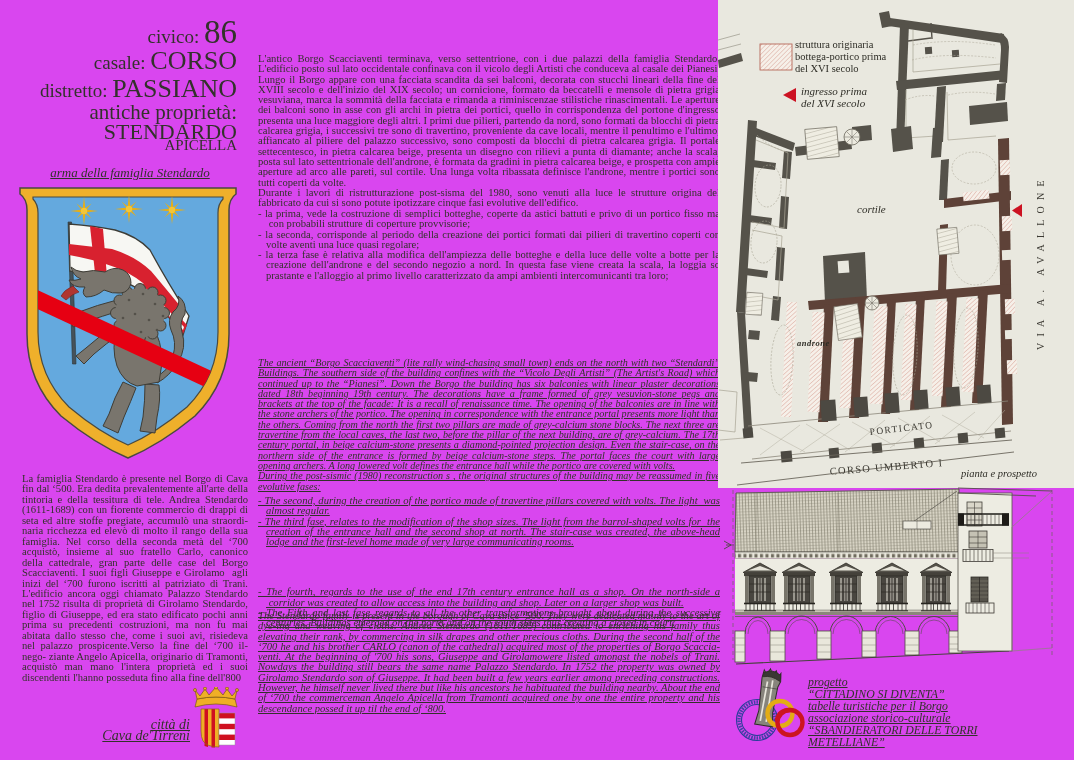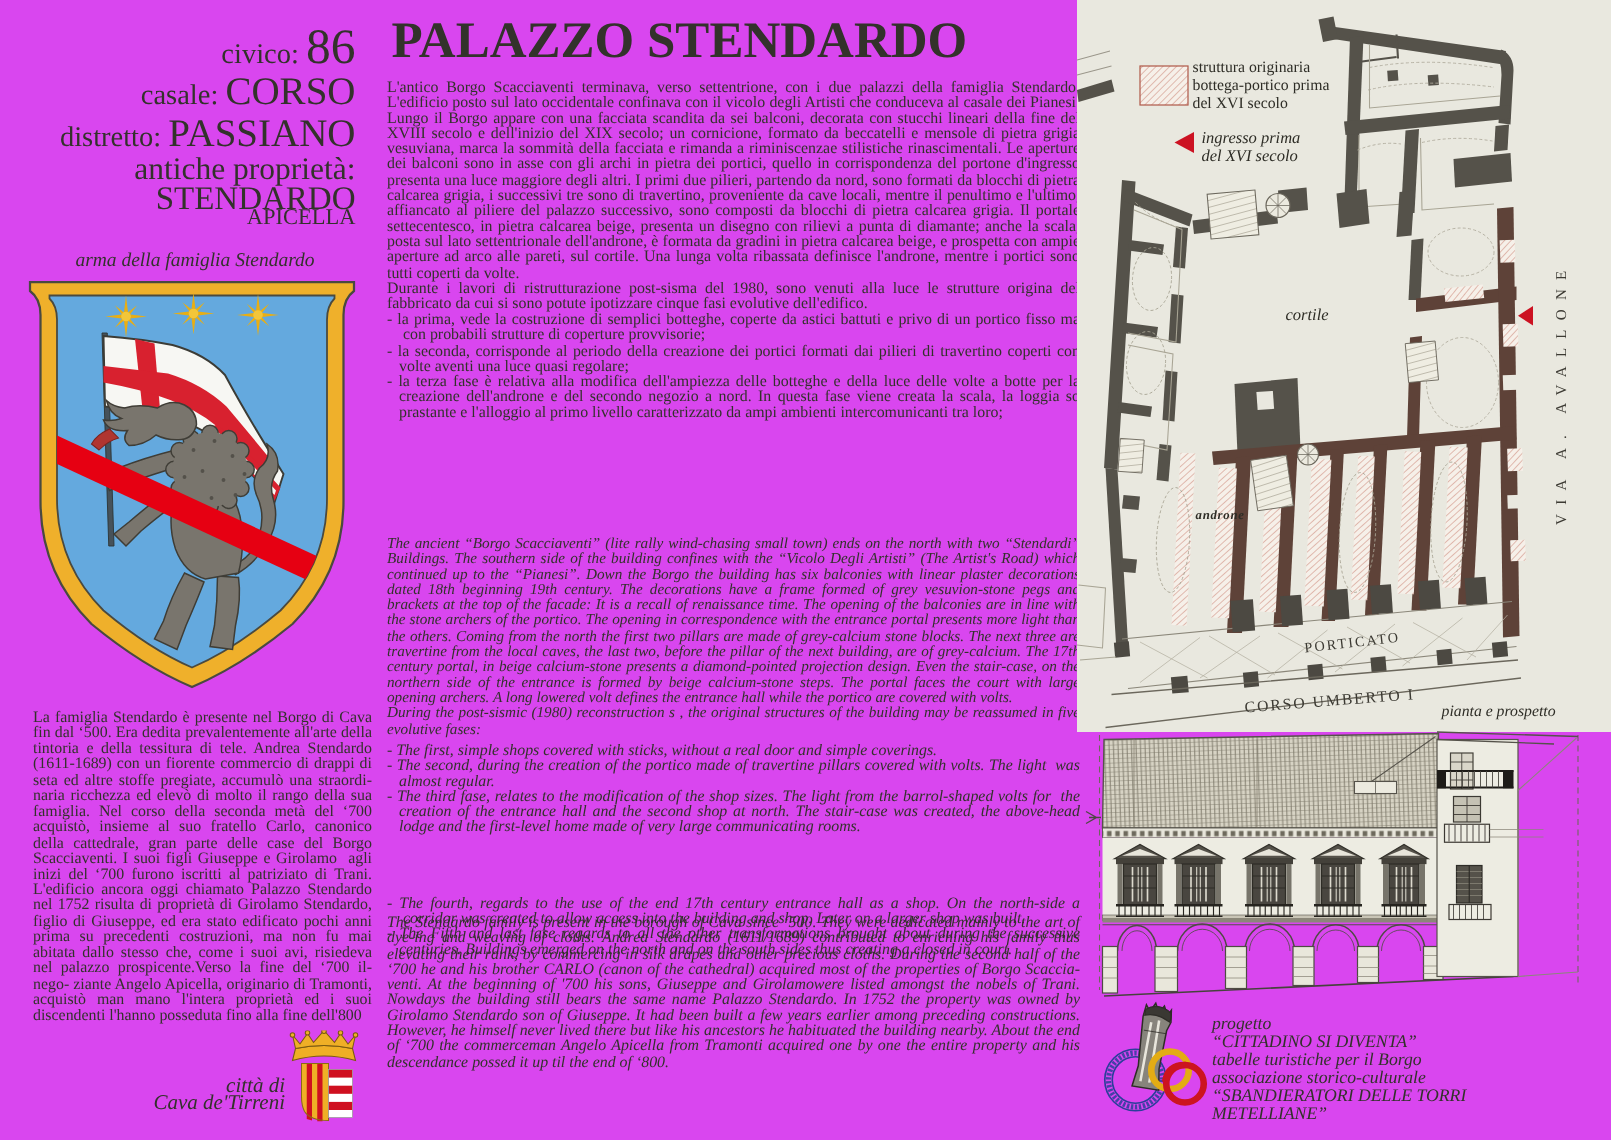--- a/index.html
+++ b/index.html
@@ -1,20 +1,20 @@
 <!DOCTYPE html>
 <html><head>
 <meta charset="utf-8">
 <style>
   html,body{margin:0;padding:0;}
   #page{position:relative;width:1074px;height:760px;background:#d946ef;overflow:hidden;
         font-family:"Liberation Serif", serif;color:#33322b;}
   .abs{position:absolute;}
   .just{text-align:justify;}
-  .it{font-style:italic;}
+  .it{font-style:italic;text-decoration:underline;}
   .body10{font-size:10.6px;line-height:10.3px;}
 </style>
 </head>
 <body>
 <div id="page">
 
 <div class="abs" style="left:0;top:0;width:237px;text-align:right;">
   <div style="position:absolute;right:0;top:14px;font-size:19px;white-space:nowrap;">civico: <span style="font-size:33px;">86</span></div>
   <div style="position:absolute;right:0;top:46px;font-size:19px;white-space:nowrap;">casale: <span style="font-size:26px;">CORSO</span></div>
   <div style="position:absolute;right:0;top:74px;font-size:19px;white-space:nowrap;">distretto: <span style="font-size:26px;">PASSIANO</span></div>
@@ -145,40 +145,38 @@
 
   <g>
     <path d="M28 26 L44 26 L44 58 L28 58 Z" fill="#fff"></path>
     <rect x="28" y="26" width="16" height="5.4" fill="#cf1020"></rect>
     <rect x="28" y="36.8" width="16" height="5.4" fill="#cf1020"></rect>
     <rect x="28" y="47.6" width="16" height="5.4" fill="#cf1020"></rect>
     <rect x="28" y="26" width="16" height="32" fill="none" stroke="#999" stroke-width="0.5"></rect>
   </g>
 </svg>
 
-<div class="abs" style="left:261px;top:9px;font-size:34px;font-weight:bold;white-space:nowrap;letter-spacing:0px;">PALAZZO STENDARDO</div>
 
 <div class="abs just body10" style="left:258px;top:54px;width:462px;">
 L'antico Borgo Scacciaventi terminava, verso settentrione, con i due palazzi della famiglia Stendardo. L'edificio posto sul lato occidentale confinava con il vicolo degli Artisti che conduceva al casale dei Pianesi. Lungo il Borgo appare con una facciata scandita da sei balconi, decorata con stucchi lineari della fine del XVIII secolo e dell'inizio del XIX secolo; un cornicione, formato da beccatelli e mensole di pietra grigia vesuviana, marca la sommità della facciata e rimanda a riminiscenzae stilistiche rinascimentali.  Le aperture dei balconi sono in asse con gli archi in pietra dei portici, quello in corrispondenza del portone d'ingresso presenta una luce maggiore degli altri. I primi due pilieri,  partendo da nord, sono formati da blocchi di pietra calcarea grigia, i successivi tre sono di travertino, proveniente da cave locali, mentre il penultimo e l'ultimo, affiancato al piliere del palazzo successivo, sono composti da blocchi di pietra calcarea grigia. Il portale settecentesco, in pietra calcarea beige, presenta un disegno con rilievi a punta di diamante; anche la scala, posta sul lato settentrionale dell'androne, è formata da gradini in pietra calcarea beige, e prospetta con ampie aperture ad arco alle pareti, sul cortile. Una lunga volta ribassata definisce l'androne, mentre i portici sono tutti coperti da volte.<br>
 Durante i lavori di ristrutturazione post-sisma del 1980, sono venuti alla luce le strutture origina del fabbricato da cui si sono potute ipotizzare cinque fasi evolutive dell'edifico.
 </div>
 
 <div class="abs just body10" style="left:258px;top:209px;width:462px;">
 <div style="padding-left:8px;text-indent:-8px;">- la prima, vede la costruzione di semplici botteghe, coperte da astici battuti e privo di un portico fisso ma &nbsp;con probabili strutture di coperture provvisorie;</div>
 <div style="padding-left:8px;text-indent:-8px;">- la seconda, corrisponde al periodo della creazione dei portici formati dai pilieri di travertino coperti  con volte aventi una luce quasi regolare;</div>
 <div style="padding-left:8px;text-indent:-8px;">- la terza fase è relativa alla modifica dell'ampiezza delle botteghe e della luce delle volte a botte per la creazione dell'androne e del secondo negozio a nord. In questa fase viene creata la scala, la loggia so prastante e l'alloggio al primo livello caratterizzato da ampi ambienti intercomunicanti tra loro;</div>
 </div>
 
 <div class="abs just it" style="left:258px;top:358px;width:462px;font-size:10.15px;line-height:10.3px;">
 The ancient  “Borgo Scacciaventi” (lite rally  wind-chasing  small town)  ends on the north with two “Stendardi” Buildings. The southern side of the building confines with the “Vicolo Degli Artisti” (The Artist's Road) which continued up to the “Pianesi”. Down the Borgo the building has six balconies with linear plaster decorations dated 18th beginning 19th century. The decorations have a frame formed of grey vesuvion-stone pegs and brackets at the top of the facade: It is a recall of renaissance time. The opening of the balconies are in line with  the stone archers of the portico. The opening in correspondence with the entrance portal presents more light than the others. Coming from the north  the first two pillars are made of grey-calcium stone blocks. The next three are travertine from the local caves, the last two, before the pillar of the next building, are of grey-calcium. The 17th century portal, in beige calcium-stone presents a diamond-pointed projection design. Even the stair-case, on the northern side of the entrance is formed by beige calcium-stone steps. The portal faces the court with large opening archers. A long lowered volt defines the entrance hall while the portico are covered with volts.<br>
 During the post-sismic (1980) reconstruction s , the original structures of the building  may be reassumed in five  evolutive fases:
 </div>
 
 <div class="abs just it body10" style="left:258px;top:496px;width:462px;">
-<div style="padding-left:8px;text-indent:-8px;">- The first,  simple shops covered with sticks, without a real door and simple coverings.</div>
 <div style="padding-left:8px;text-indent:-8px;">- The second,  during the creation of the portico made of travertine pillars   covered with volts. The light &nbsp;was almost regular.</div>
 <div style="padding-left:8px;text-indent:-8px;">- The third fase, relates to the modification of the shop sizes. The light  from the barrol-shaped volts for &nbsp;the creation of the entrance hall and the second shop at north. The stair-case was created, the above-head lodge and the first-level  home made of very large communicating rooms.</div>
 <div style="padding-left:8px;text-indent:-8px;margin-top:40px;">- The fourth, regards to the use of the end 17th century entrance hall as a shop. On the north-side a &nbsp;corridor was created to allow access into the building  and shop. Later on a larger shop was built.</div>
 <div style="padding-left:8px;text-indent:-8px;">- The Fifth and last fase regards to all the other transformations brought about during the successive centuries. Buildings emerged on the north and on the south sides thus creating a closed in court.</div>
 </div>
 
 <div class="abs just it body10" style="left:258px;top:611px;width:462px;">
 The Stendardo family is present in the borough of Cava since ‘500. They were dedicated mainly to the art of dye-ing and weaving of cloths. Andrea Stendardo (1611/1689) contributed to enriching his family thus elevating their rank, by commercing in silk drapes and other precious cloths. During the second half of the ‘700 he and his brother CARLO  (canon of the cathedral) acquired most of the properties of Borgo Scaccia- venti. At the beginning of '700 his sons, Giuseppe and Girolamowere listed amongst the nobels of Trani. Nowdays the building still bears the same name Palazzo Stendardo. In 1752 the property was owned by Girolamo Stendardo son of Giuseppe. It had been built a few years earlier among preceding constructions. However, he himself never lived there but like his ancestors he habituated the building nearby. About the end of ‘700 the commerceman Angelo Apicella from Tramonti acquired one by one the entire property and his descendance possed it up til the end of ‘800.
 </div>
 

